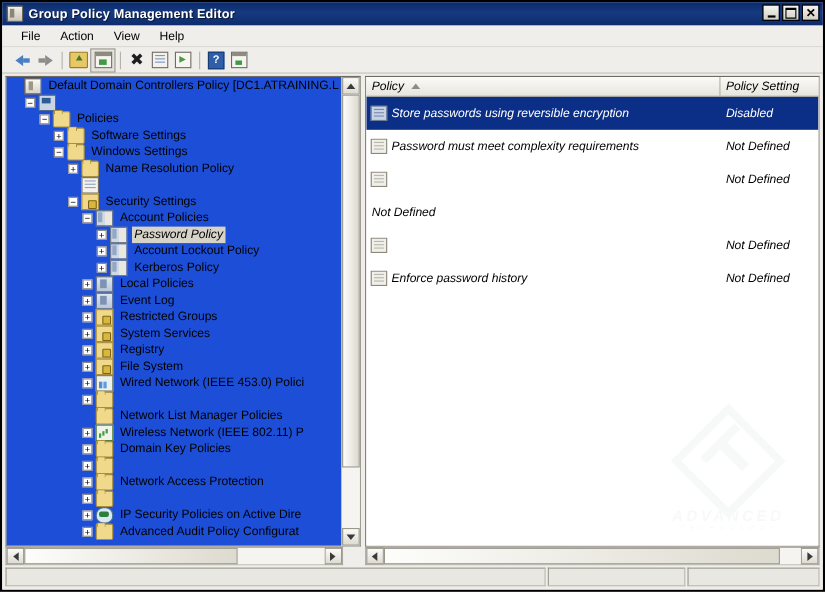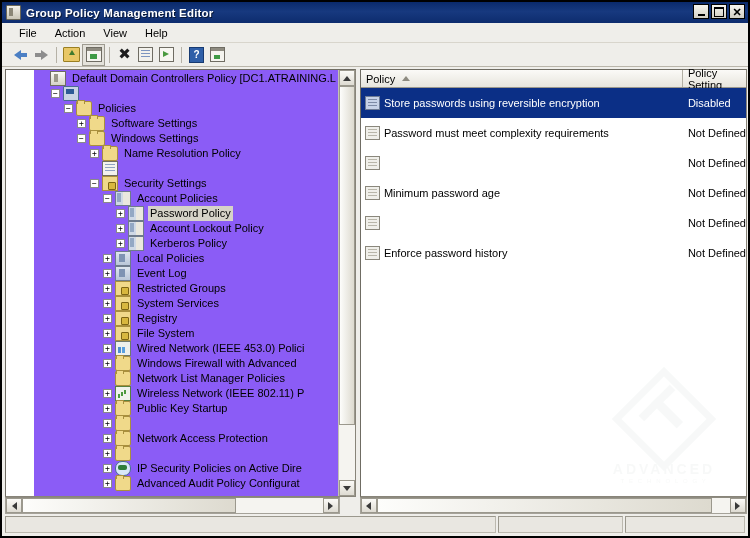--- a/index.html
+++ b/index.html
@@ -93,31 +93,30 @@
   .ic-win2::before{content:"";position:absolute;left:0;top:0;right:0;height:3px;background:#8e8b80;}
   .ic-win2::after{content:"";position:absolute;left:3px;bottom:2px;width:6px;height:4px;background:#3f9a45;}
   
   .content{
     flex:1 1 auto;display:flex;background:#efeeea;
     padding:2px 3px 0 3px;box-sizing:border-box;min-height:0;
   }
   .pane{display:flex;flex-direction:column;min-height:0;}
   .pane-left{flex:0 0 285px;}
   .pane-split{flex:0 0 4px;}
-  .pane-right{flex:1 1 auto;}
+  .pane-right{flex:1 1 auto;font-style:italic;}
   .pane-inner{
     flex:1 1 auto;display:flex;min-height:0;
     border:1px solid #888479;border-top-color:#6f6c63;border-left-color:#6f6c63;
     background:#fff;
   }
   
   .tree{
-    flex:1 1 auto;overflow:hidden;position:relative;background:#8b5cf6;
+    flex:1 1 auto;overflow:hidden;position:relative;background:#1d4ed8;
     padding-top:1px;
-    margin-left:28px;
   }
   .trow{
     height:15px;display:flex;align-items:center;white-space:nowrap;
     font-size:11px;line-height:15px;
   }
   .trow .tw{flex:0 0 auto;}
   .exp{
     width:9px;height:9px;box-sizing:border-box;
     border:1px solid #8a8a8a;background:#fff;
     display:inline-flex;align-items:center;justify-content:center;
@@ -141,21 +140,21 @@
   .i-acct::after{content:"";position:absolute;left:1px;top:1px;width:4px;height:9px;background:#93a8c4;}
   .i-localpol{background:linear-gradient(to bottom,#dfe6ef,#b9c6d8);border:1px solid #6e7b8c;}
   .i-localpol::after{content:"";position:absolute;left:3px;top:2px;width:6px;height:8px;background:#7e93b3;}
   .i-net{background:#eef0ec;border:1px solid #6f7a6c;}
   .i-net::after{content:"";position:absolute;left:2px;bottom:2px;width:3px;height:6px;background:#4f8fd0;box-shadow:4px 0 0 #5aa0e0;}
   .i-wifi{background:#eef3ec;border:1px solid #57803f;}
   .i-wifi::after{content:"";position:absolute;left:2px;bottom:2px;width:2px;height:4px;background:#4a9a3f;box-shadow:3px -2px 0 #4a9a3f,6px -4px 0 #4a9a3f;}
   .i-ipsec{background:#d9e8f6;border:1px solid #49708f;border-radius:7px;}
   .i-ipsec::after{content:"";position:absolute;left:2px;top:3px;width:9px;height:5px;background:#2f7d3a;border-radius:2px;}
   .tlabel{padding:0 2px;}
-  .trow.sel .tlabel{background:#d6d3c8;}
+  .trow.sel .tlabel{background:#d6d3c8;font-style:italic;}
   
   .lv{flex:1 1 auto;display:flex;flex-direction:column;min-width:0;background:#fff;}
   .lv-head{
     height:17px;flex:0 0 17px;display:flex;
     background:linear-gradient(to bottom,#fbfaf7,#e7e5dd);
     border-bottom:1px solid #9b988d;
   }
   .lv-th{
     display:flex;align-items:center;padding-left:5px;
     border-right:1px solid #b2afa4;
@@ -429,39 +428,38 @@
             <div class="trow">
               <span class="tw" style="width: 69px;"></span>
               <span class="exp">+</span>
               <span class="ticon i-net"></span>
               <span class="tlabel">Wired Network (IEEE 453.0) Polici</span>
             </div>
             <div class="trow">
               <span class="tw" style="width: 69px;"></span>
               <span class="exp">+</span>
               <span class="ticon i-folder"></span>
-              <span class="tlabel">Windows Firewall with Advanced</span>
             </div>
             <div class="trow">
               <span class="tw" style="width: 69px;"></span>
               <span class="exp-none"></span>
               <span class="ticon i-folder"></span>
               <span class="tlabel">Network List Manager Policies</span>
             </div>
             <div class="trow">
               <span class="tw" style="width: 69px;"></span>
               <span class="exp">+</span>
               <span class="ticon i-wifi"></span>
               <span class="tlabel">Wireless Network (IEEE 802.11) P</span>
             </div>
             <div class="trow">
               <span class="tw" style="width: 69px;"></span>
               <span class="exp">+</span>
               <span class="ticon i-folder"></span>
-              <span class="tlabel">Public Key Startup</span>
+              <span class="tlabel">Domain Key Policies</span>
             </div>
             <div class="trow">
               <span class="tw" style="width: 69px;"></span>
               <span class="exp">+</span>
               <span class="ticon i-folder"></span>
             </div>
             <div class="trow">
               <span class="tw" style="width: 69px;"></span>
               <span class="exp">+</span>
               <span class="ticon i-folder"></span>
@@ -542,24 +540,20 @@
                 </div>
                 <div class="lcell-setting">Not Defined</div>
               </div>
               <div class="lrow">
                 <div class="lcell-policy">
                   <span class="licon"></span>
                 </div>
                 <div class="lcell-setting">Not Defined</div>
               </div>
               <div class="lrow">
-                <div class="lcell-policy">
-                  <span class="licon"></span>
-                  <span>Minimum password age</span>
-                </div>
                 <div class="lcell-setting">Not Defined</div>
               </div>
               <div class="lrow">
                 <div class="lcell-policy">
                   <span class="licon"></span>
                 </div>
                 <div class="lcell-setting">Not Defined</div>
               </div>
               <div class="lrow">
                 <div class="lcell-policy">

